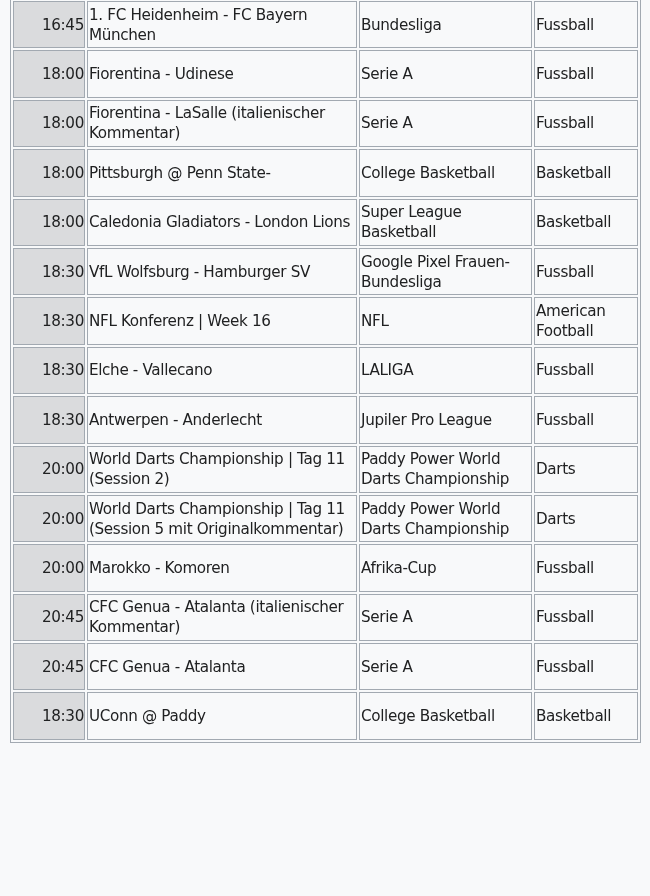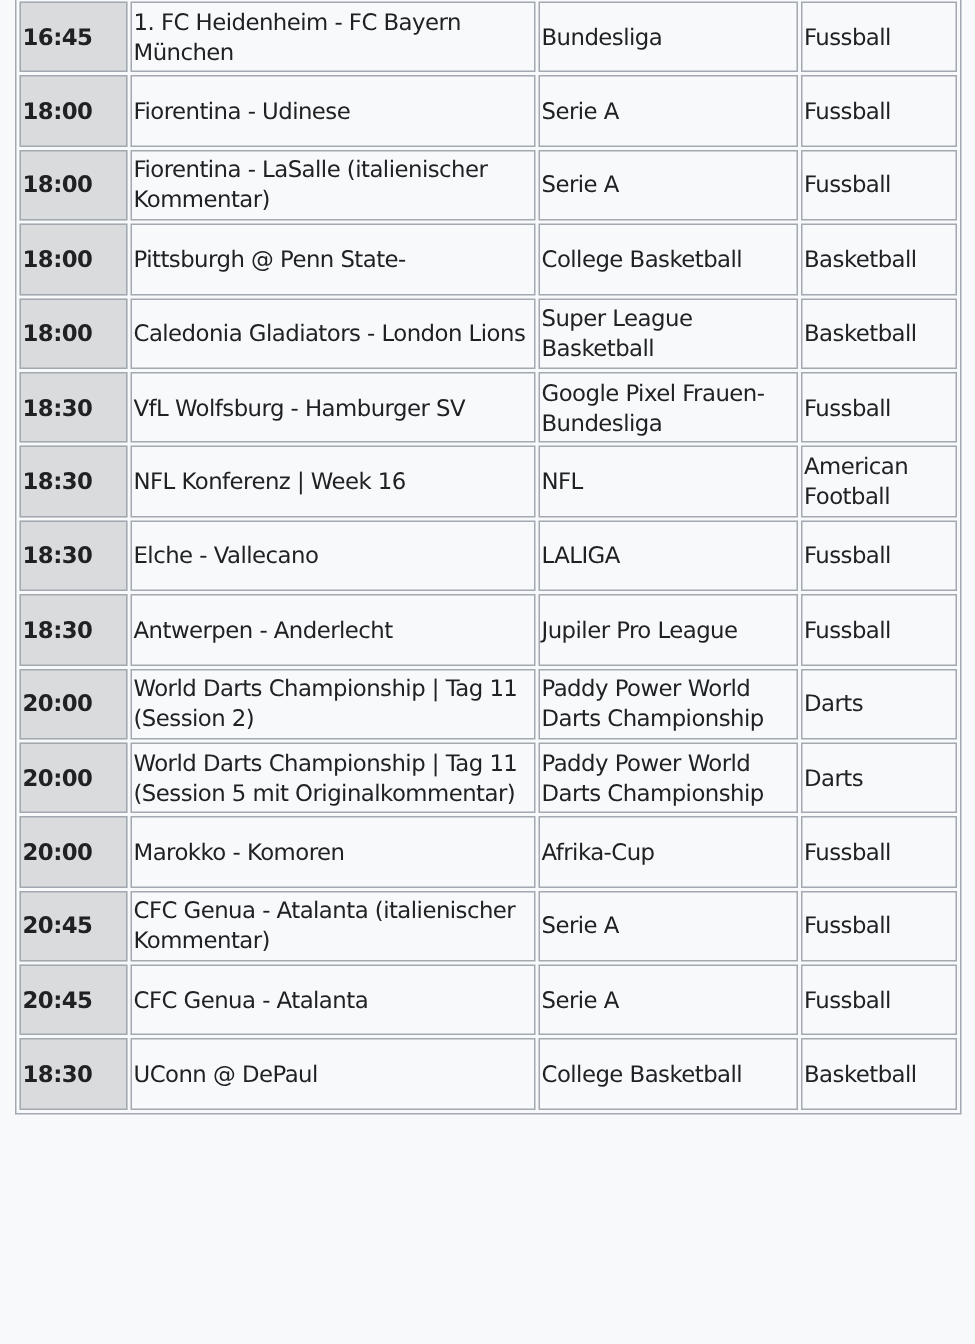--- a/index.html
+++ b/index.html
@@ -30,22 +30,22 @@
     height: 45.4px;
     padding: 0 0 0 1px;
     vertical-align: middle;
     font-size: 15.2px;
     line-height: 20px;
     letter-spacing: -0.35px;
     overflow: hidden;
   }
   td.time {
     background: #dadbdd;
-    font-weight: bold;
-    text-align: left;
+    font-weight: normal;
+    text-align: right;
     font-size: 15.5px;
     letter-spacing: -0.2px;
   }
   td.event, td.league, td.sport {
     background: #f8f9fa;
   }
   col.c-time { width: 72px; }
   col.c-event { width: 270px; }
   col.c-league { width: 173px; }
   col.c-sport { width: 104px; }
@@ -141,19 +141,19 @@
         <td class="sport">Fussball</td>
       </tr>
       <tr>
         <td class="time">20:45</td>
         <td class="event">CFC Genua - Atalanta</td>
         <td class="league">Serie A</td>
         <td class="sport">Fussball</td>
       </tr>
       <tr>
         <td class="time">18:30</td>
-        <td class="event">UConn @ DePaul</td>
+        <td class="event">UConn @ Paddy</td>
         <td class="league">College Basketball</td>
         <td class="sport">Basketball</td>
       </tr>
     </tbody>
   </table>
 </div>
 
 </body></html>

